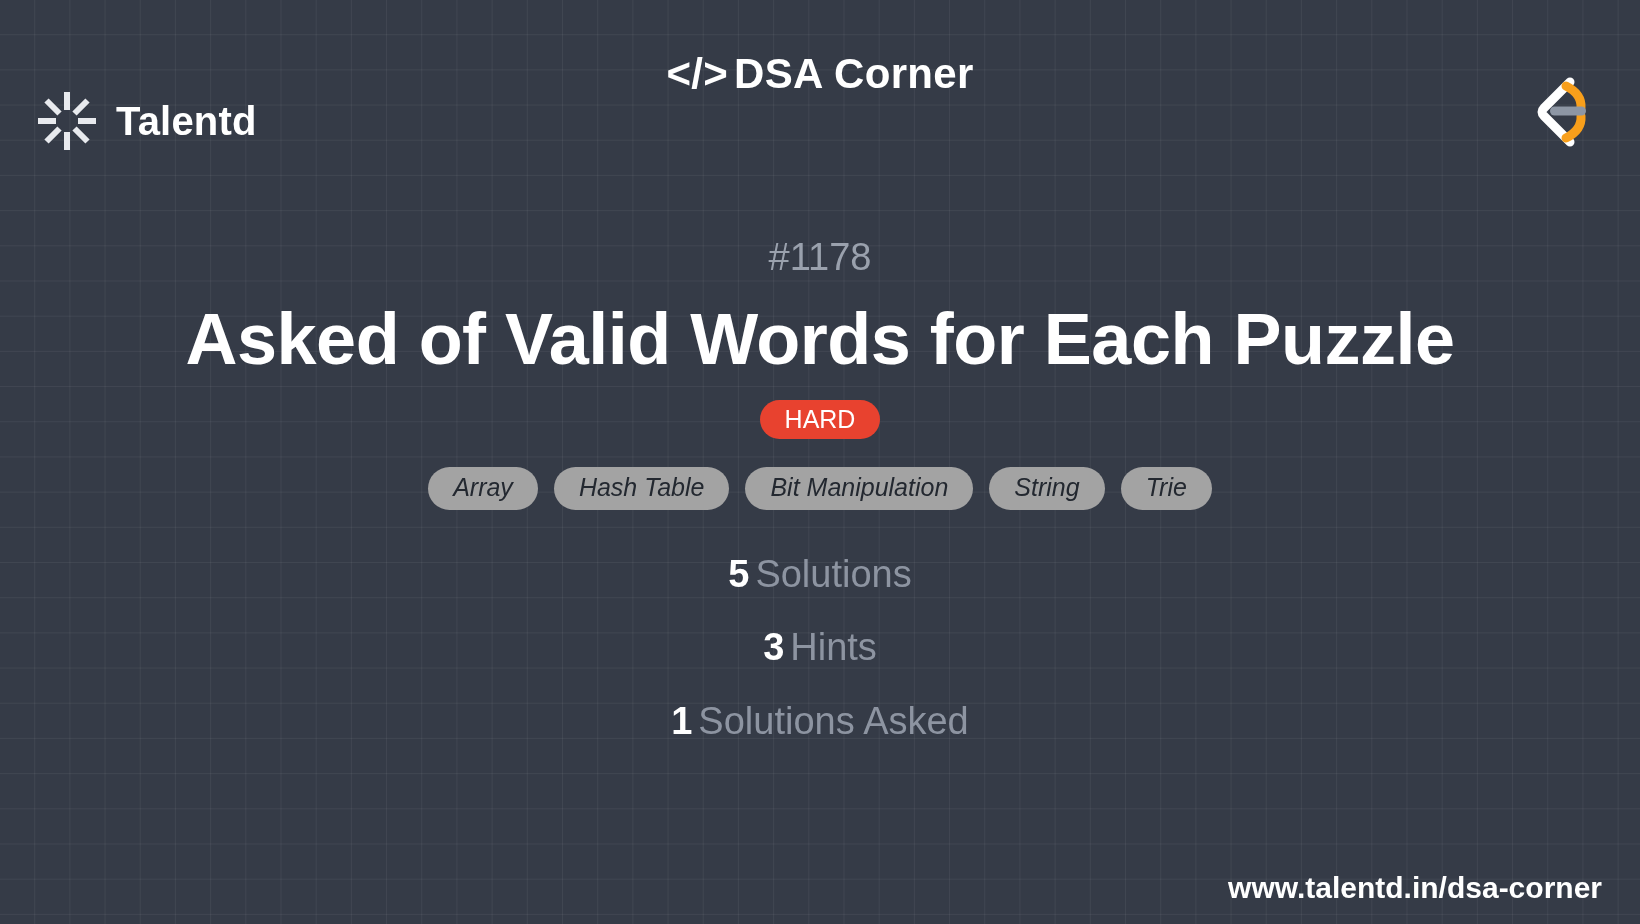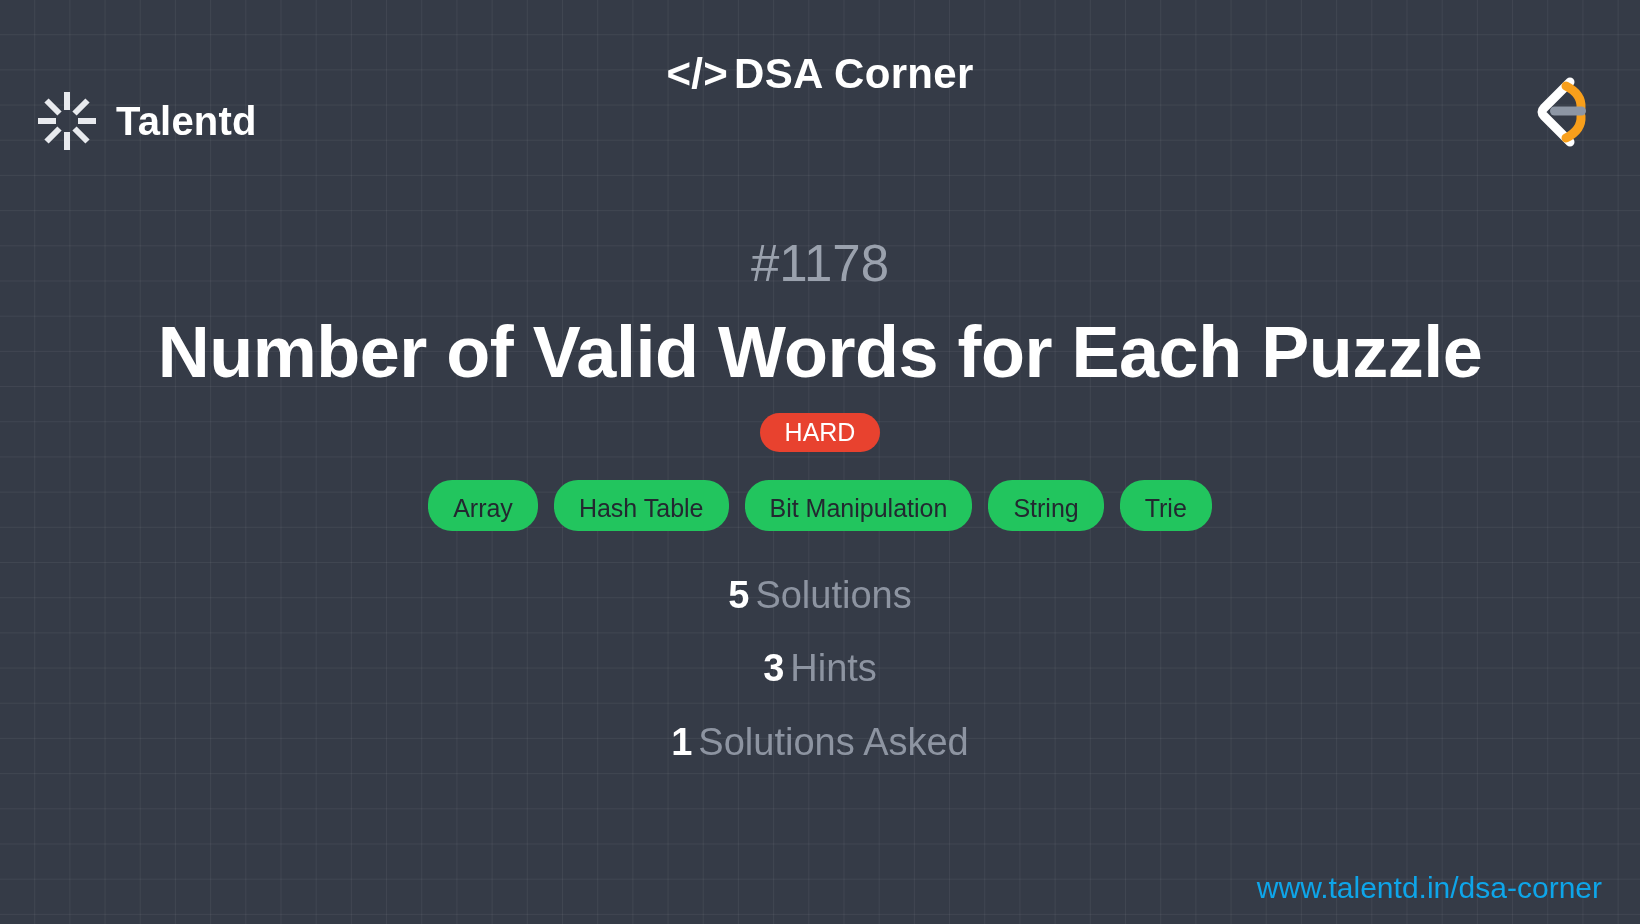--- a/index.html
+++ b/index.html
@@ -98,21 +98,21 @@
     width: 1640px;
     height: 700px;
     display: flex;
     flex-direction: column;
     align-items: center;
     justify-content: flex-start;
     padding-top: 86px;
   }
 
   #problem-number {
-    font-size: 51px;
+    font-size: 38px;
     color: #9aa1ad;
     font-weight: 400;
     line-height: 1;
     margin-bottom: 26px;
   }
 
   #problem-title {
     font-size: 72px;
     font-weight: 700;
     color: #ffffff;
@@ -138,28 +138,29 @@
   #tag-list {
     display: flex;
     flex-wrap: wrap;
     justify-content: center;
     gap: 16px;
     margin-bottom: 44px;
     max-width: 1450px;
   }
 
   .tag-pill {
-    background: #22c55e;
+    background: #a3a3a3;
     color: #232830;
     font-size: 25px;
     font-weight: 400;
-    padding: 16px 25px 10px;
+    padding: 8px 25px 10px;
     border-radius: 24px;
     line-height: 1;
     white-space: nowrap;
+    font-style: italic;
   }
 
   #stats-list {
     display: flex;
     flex-direction: column;
     align-items: center;
     gap: 32px;
   }
 
   .stat-row {
@@ -181,22 +182,22 @@
     bottom: 0; left: 0;
     width: 1640px;
     height: 72px;
     display: flex;
     align-items: center;
     justify-content: flex-end;
     padding-right: 38px;
   }
   #footer-url {
     font-size: 30px;
-    color: #0ea5e9;
-    font-weight: 400;
+    color: #ffffff;
+    font-weight: 700;
     line-height: 1;
   }
 </style>
 </head>
 <body>
 
 <div id="grid-bg"></div>
 
 <div id="page">
 
@@ -234,21 +235,21 @@
         <rect x="30" y="36.5" width="36" height="9" rx="4.5" fill="#8d96a4"></rect>
       </svg>
     </span>
 
   </div>
 
   <div id="main">
 
     <div id="problem-number">#1178</div>
 
-    <h1 id="problem-title">Number of Valid Words for Each Puzzle</h1>
+    <h1 id="problem-title">Asked of Valid Words for Each Puzzle</h1>
 
     <div id="difficulty-badge">HARD</div>
 
     <div id="tag-list">
       <span class="tag-pill">Array</span>
       <span class="tag-pill">Hash Table</span>
       <span class="tag-pill">Bit Manipulation</span>
       <span class="tag-pill">String</span>
       <span class="tag-pill">Trie</span>
     </div>

